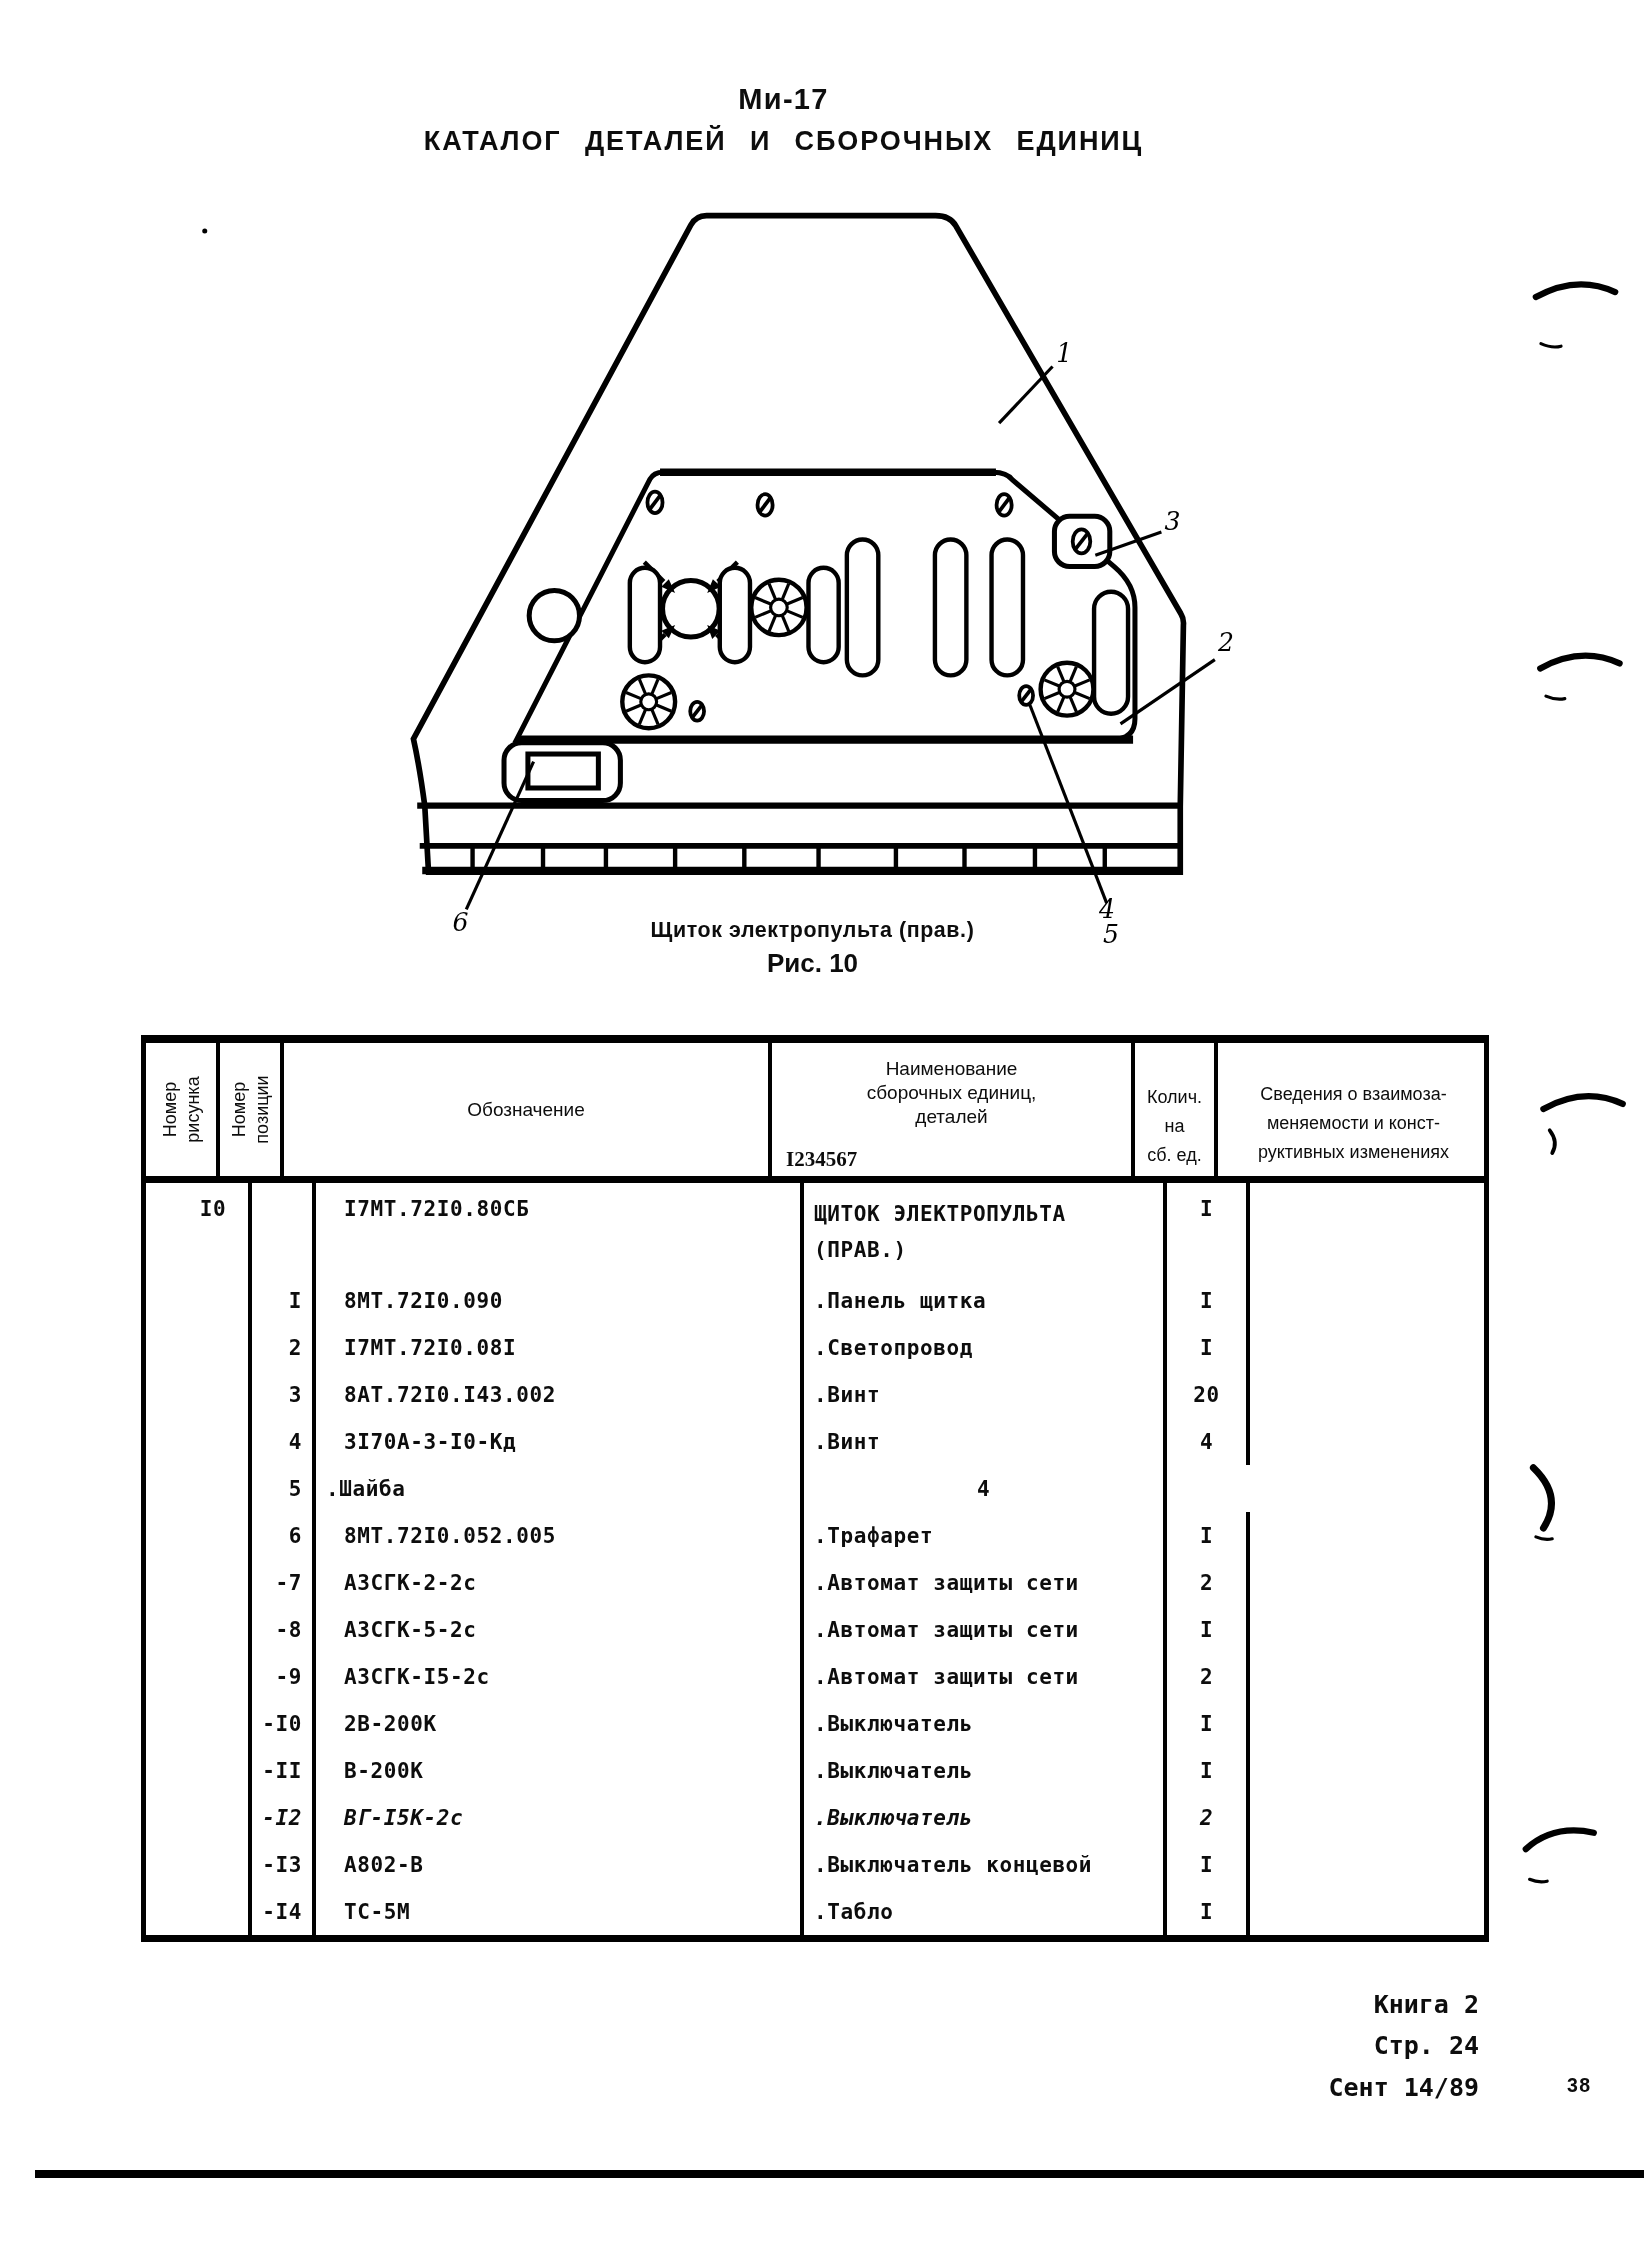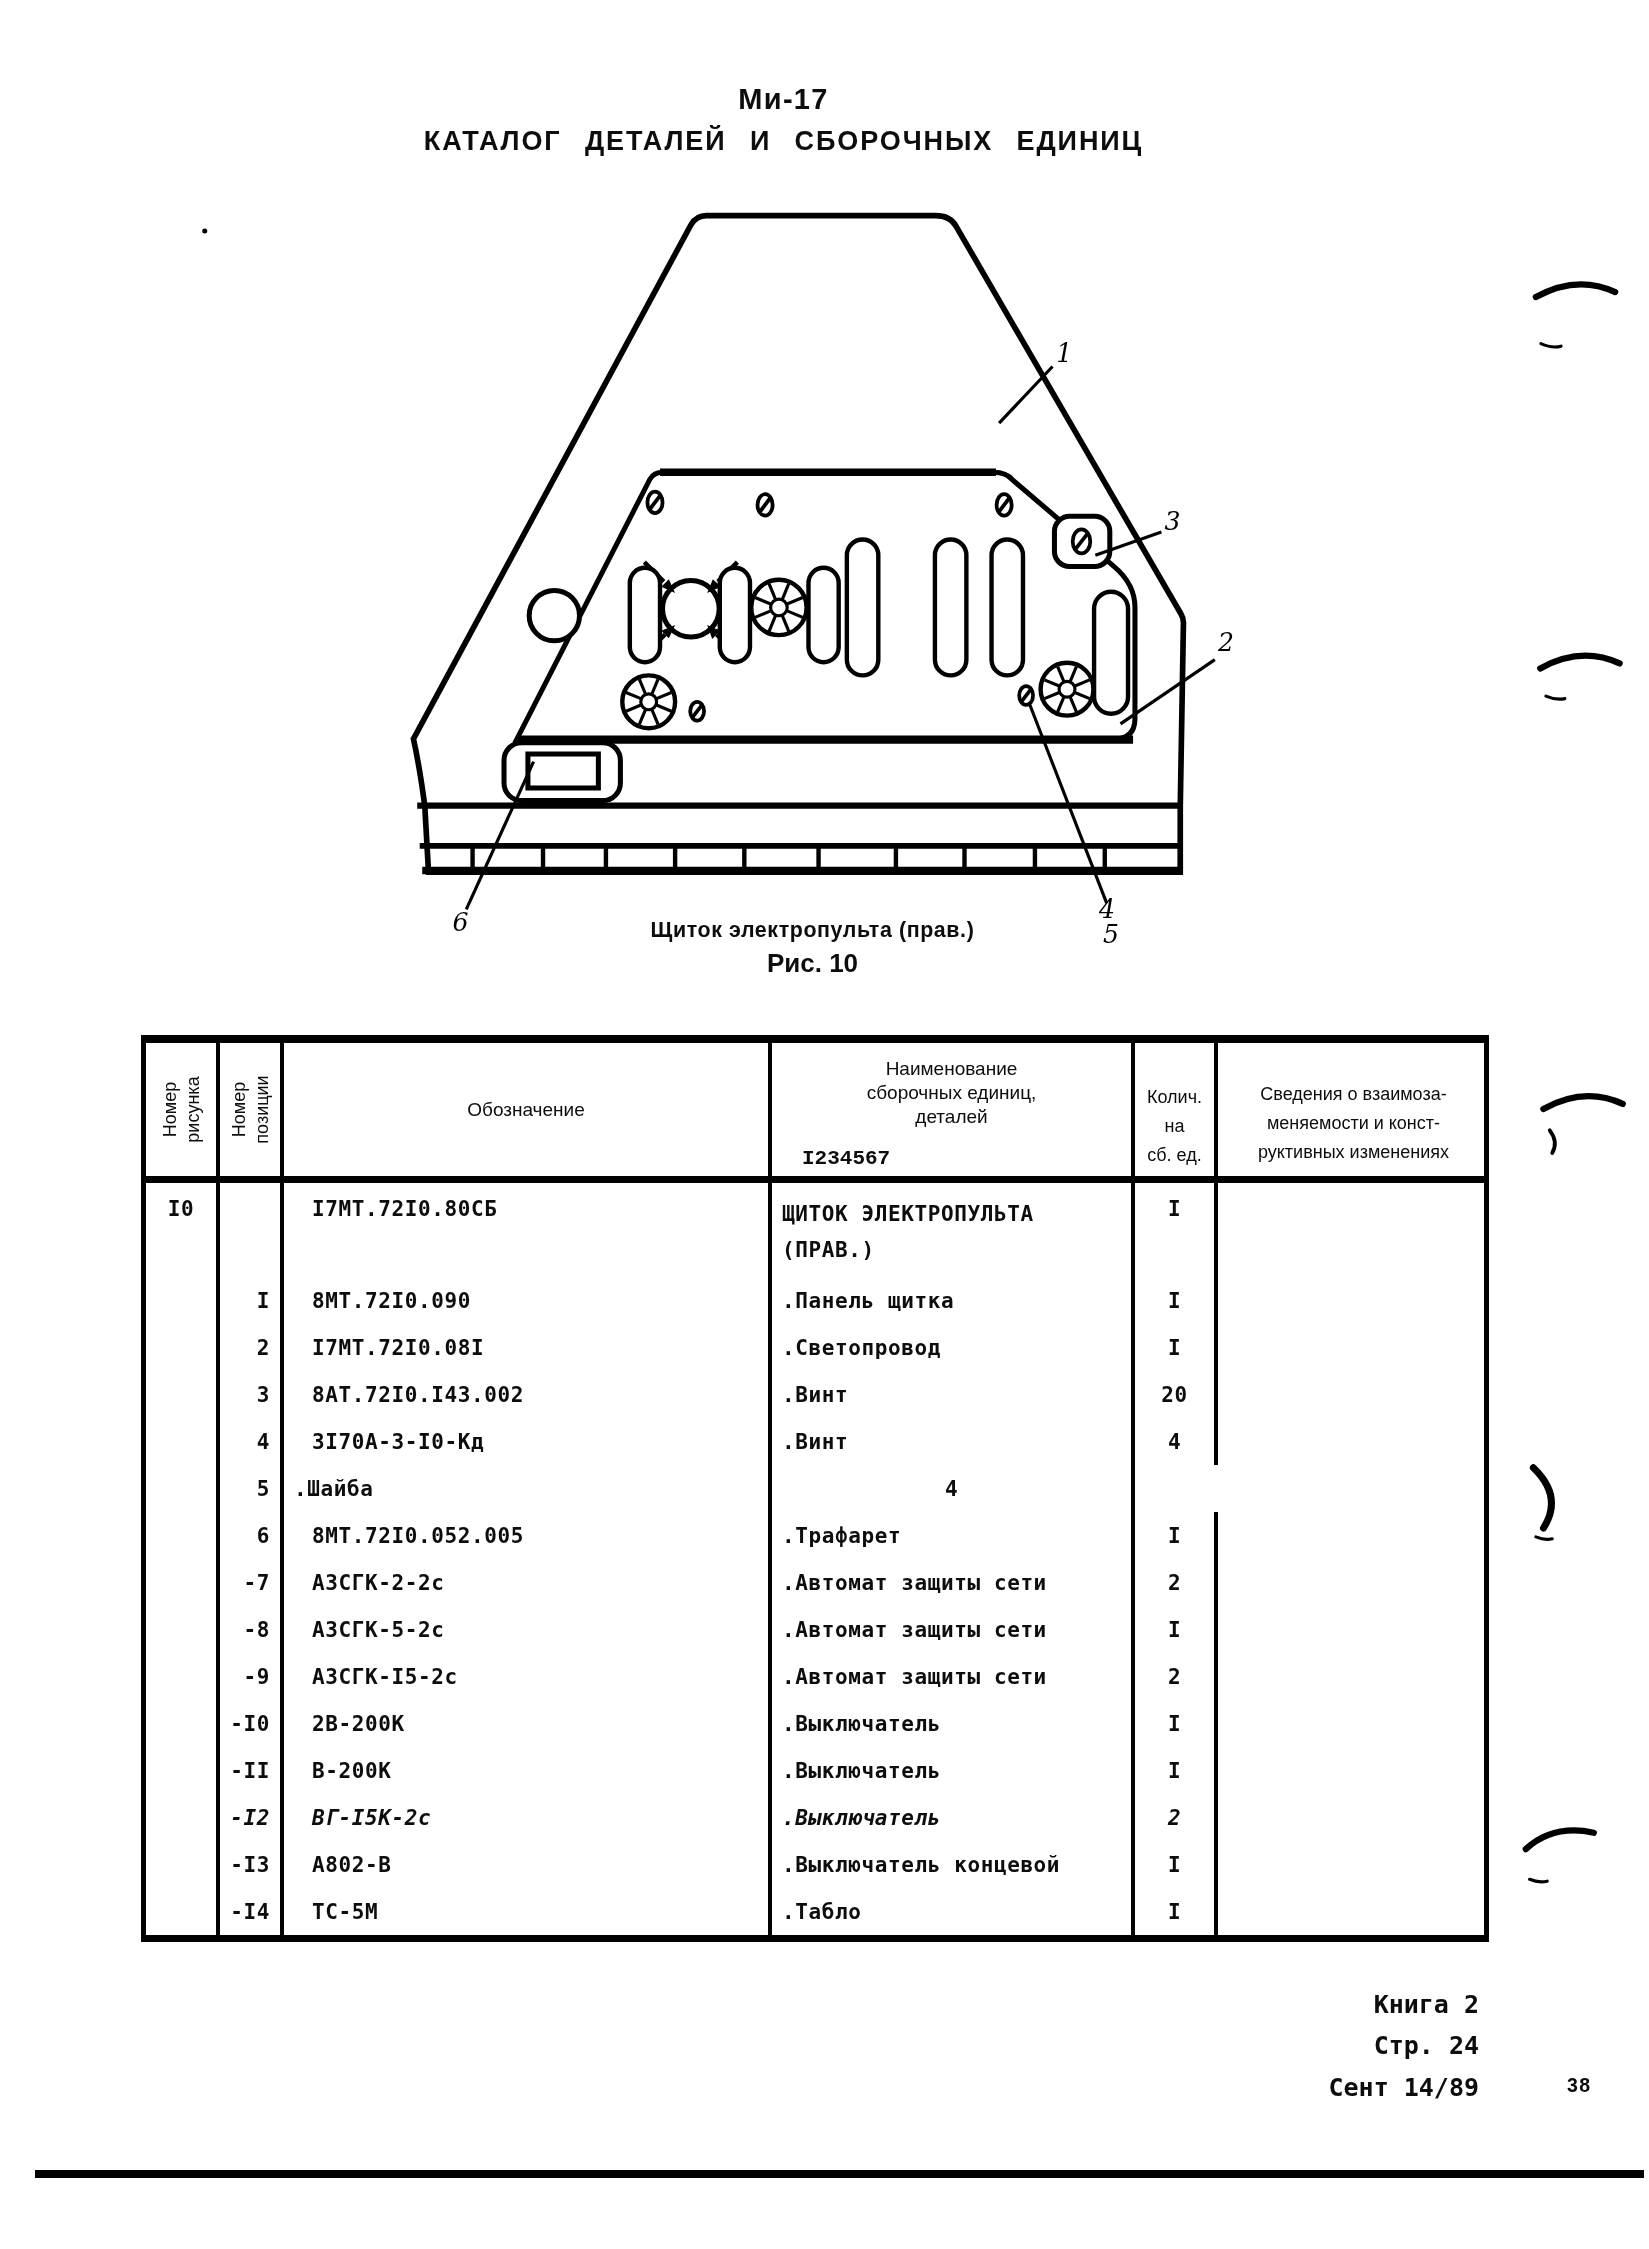--- a/index.html
+++ b/index.html
@@ -17,28 +17,28 @@
   .fig-caption{font-size:21.4px;font-weight:bold;letter-spacing:0.6px;}
   .fig-label{font-size:26px;font-weight:bold;margin-top:5px;}
   
   .parts-table{
     left:141px;top:1035px;width:1348px;
     border:5.7px solid #000;border-top-width:8.2px;border-bottom-width:7.6px;
     box-sizing:border-box;background:#fff;
   }
   .t-head{display:grid;grid-template-columns:74px 64px 488px 363px 83px 271px;
     height:133px;border-bottom:7.6px solid #000;}
-  .t-row{display:grid;grid-template-columns:74px 64px 488px 363px 83px 271px;}
+  .t-row{display:grid;grid-template-columns:74px 64px 488px 363px 83px 271px;padding-left:32px;}
   .t-cell{border-right:4.4px solid #000;box-sizing:border-box;display:flex;}
   .t-cell:last-child{border-right:none;}
   .hd{align-items:center;justify-content:center;font-size:19px;line-height:1.25;}
   .hv{transform:rotate(-90deg);white-space:nowrap;text-align:center;font-size:18px;}
   .hd-name{flex-direction:column;align-items:center;justify-content:flex-start;padding-top:14px;}
-  .hd-name .sub{font-family:Liberation Mono, monospace;font-weight:bold;font-size:21px;
-    align-self:flex-start;padding-left:30px;margin-top:auto;margin-bottom:3.8px;}
+  .hd-name .sub{font-family:Liberation Serif, serif;font-weight:bold;font-size:21px;
+    align-self:flex-start;padding-left:14px;margin-top:auto;margin-bottom:3.8px;}
   .hd-qty{flex-direction:column;align-items:center;justify-content:flex-end;
     padding-bottom:6.3px;line-height:1.6;font-size:18px;}
   .hd-notes{flex-direction:column;align-items:center;justify-content:center;
     padding-top:28px;line-height:1.62;font-size:18px;}
   .tw{font-family:"DejaVu Sans Mono", monospace;font-weight:bold;font-size:21px;letter-spacing:0.6px;}
   .c-fig{justify-content:center;align-items:flex-start;padding-top:14px;}
   .c-pos{justify-content:flex-end;align-items:center;padding-right:10px;}
   .c-des{align-items:center;padding-left:28px;}
   .c-name{flex-direction:column;justify-content:center;padding-left:10px;}
   .c-qty{justify-content:center;align-items:center;}

